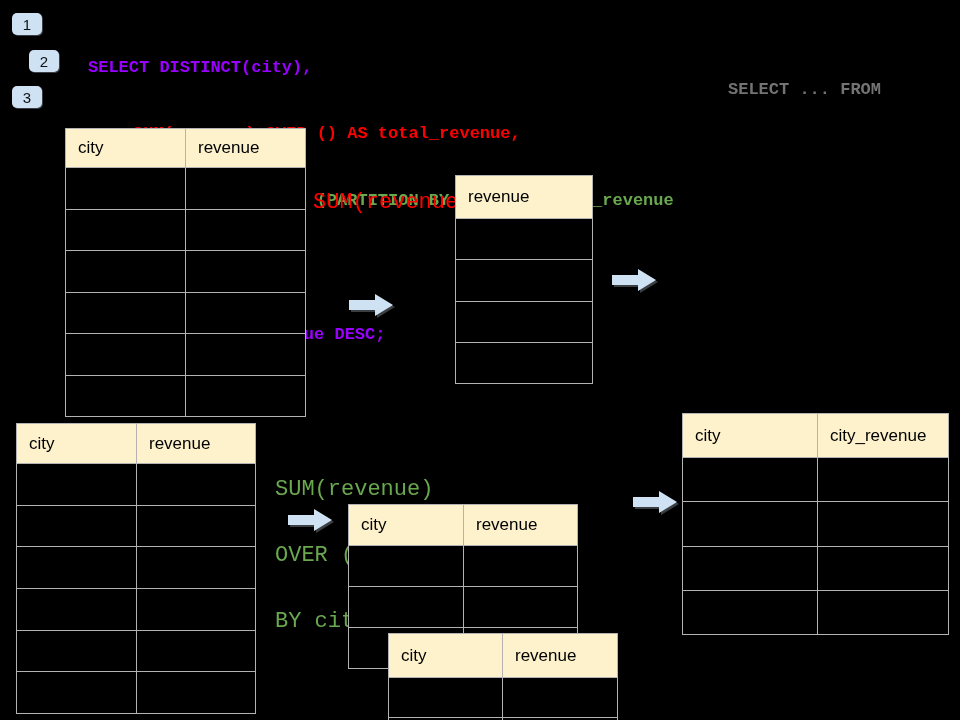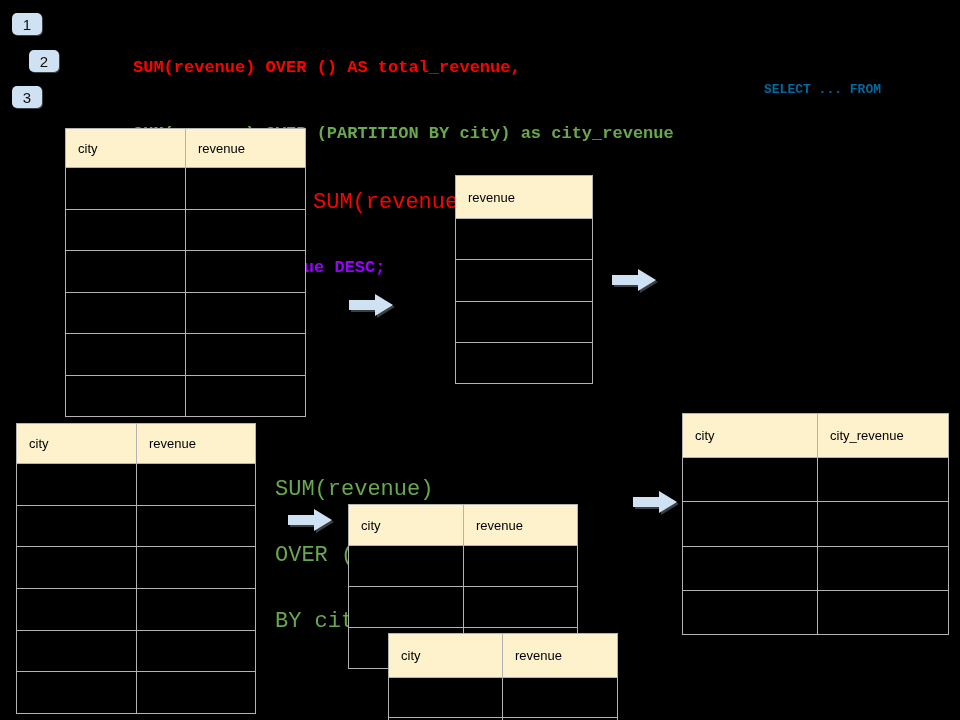--- a/index.html
+++ b/index.html
@@ -43,27 +43,27 @@
   }
   .code-line { white-space: pre; }
   .indent-1 { padding-left: 22px; }
   .indent-2 { padding-left: 45px; }
   .c-purple { color: #9900ff; }
   .c-red    { color: #ff0000; }
   .c-green  { color: #6aa84f; }
 
   .side-note {
     position: absolute;
-    left: 764px; top: 37px;
+    left: 728px; top: 37px;
     font-family: "Liberation Mono", monospace;
     font-weight: bold;
-    font-size: 13px;
+    font-size: 17px;
     line-height: 21px;
     white-space: pre;
-    color: #0369a1;
+    color: #737373;
   }
 
   .note {
     position: absolute;
     font-family: "Liberation Mono", monospace;
     font-weight: normal;
     font-size: 22px;
     white-space: pre;
   }
   .note-total { left: 313px; top: 138px; line-height: 26px; color: #ff0000; }
@@ -77,21 +77,21 @@
     background: #000000;
   }
   table.dtable th, table.dtable td {
     border: 1px solid #b3b3b3;
     padding: 0;
   }
   table.dtable th {
     background: #fdf2cc;
     color: #000000;
     font-family: "Liberation Sans", sans-serif;
-    font-size: 13px;
+    font-size: 17px;
     font-weight: normal;
     text-align: left;
     padding-left: 12px;
     vertical-align: middle;
   }
   table.dtable td { background: #000000; }
 
   .t-source-top { left: 65px;  top: 128px; width: 240px; }
   .t-source-top thead tr { height: 39px; }
   .t-source-top tbody tr { height: 41.5px; }
@@ -134,20 +134,21 @@
 </head>
 <body>
 
 <div class="canvas">
 
   <div class="badge badge1">1</div>
   <div class="badge badge2">2</div>
   <div class="badge badge3">3</div>
 
   <div class="code">
+    <div class="code-line c-purple">SELECT DISTINCT(city),</div>
     <div class="code-line c-red indent-2">SUM(revenue) OVER () AS total_revenue,</div>
     <div class="code-line c-green indent-2">SUM(revenue) OVER (PARTITION BY city) as city_revenue</div>
     <div class="code-line c-purple indent-1">FROM rides</div>
     <div class="code-line c-purple indent-1">ORDER by city_revenue DESC;</div>
   </div>
 
   <div class="side-note">
     <div>SELECT ... FROM</div>
   </div>
 

